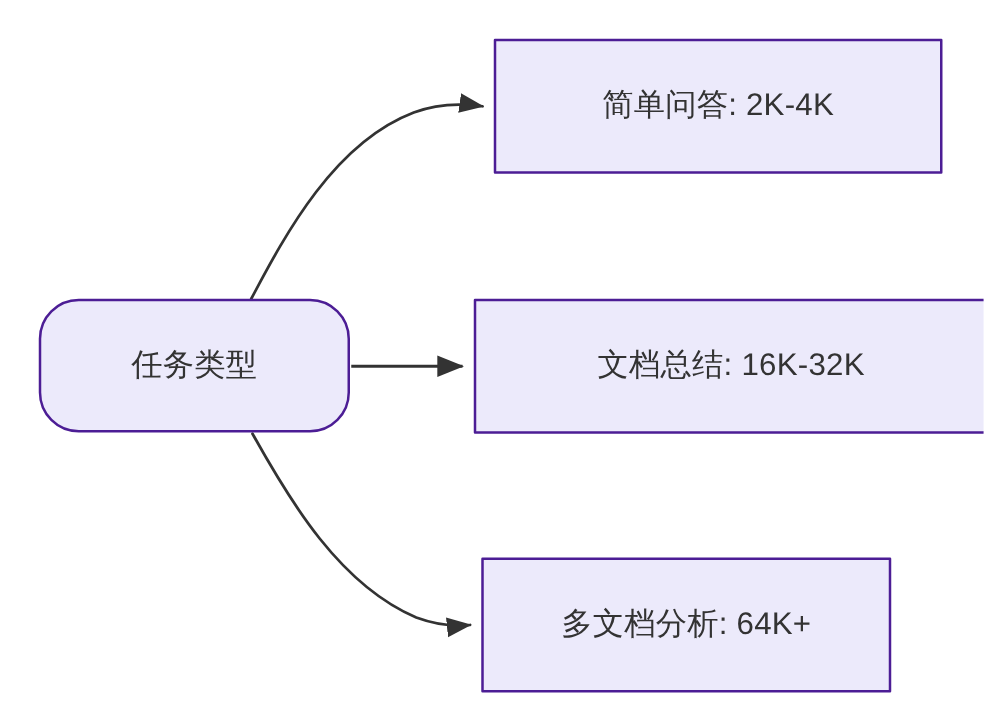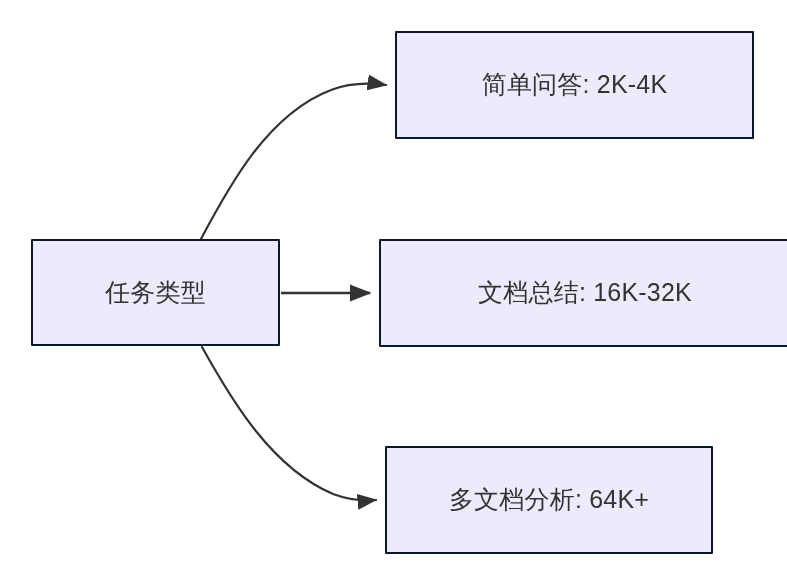--- a/index.html
+++ b/index.html
@@ -23,39 +23,40 @@
     left: 0;
     top: 0;
     width: 787px;
     height: 572px;
     pointer-events: none;
   }
   .node {
     position: absolute;
     box-sizing: border-box;
     background: #ECEAFB;
-    border: 2px solid #0f172a;
+    border: 2px solid #4c1d95;
     border-radius: 1px;
     display: flex;
     align-items: center;
     justify-content: center;
     color: #333333;
     line-height: 1.25;
     letter-spacing: 0.2px;
     white-space: nowrap;
   }
   .node-label {
     display: block;
   }
   #node-source {
     left: 31px;
     top: 239px;
     width: 249px;
     height: 107px;
     font-size: 25px;
+    border-radius: 32px;
   }
   #node-simple-qa {
     left: 395px;
     top: 31px;
     width: 359px;
     height: 108px;
     font-size: 25px;
   }
   #node-doc-summary {
     left: 379px;

